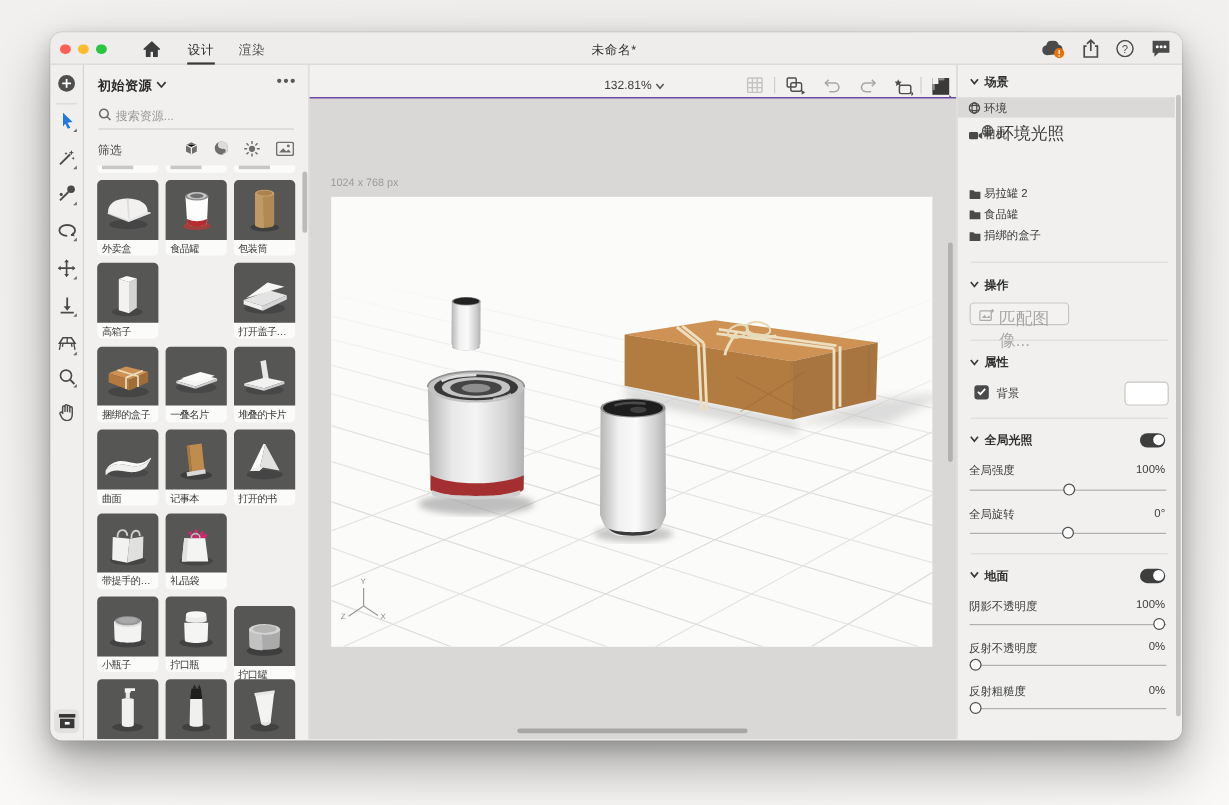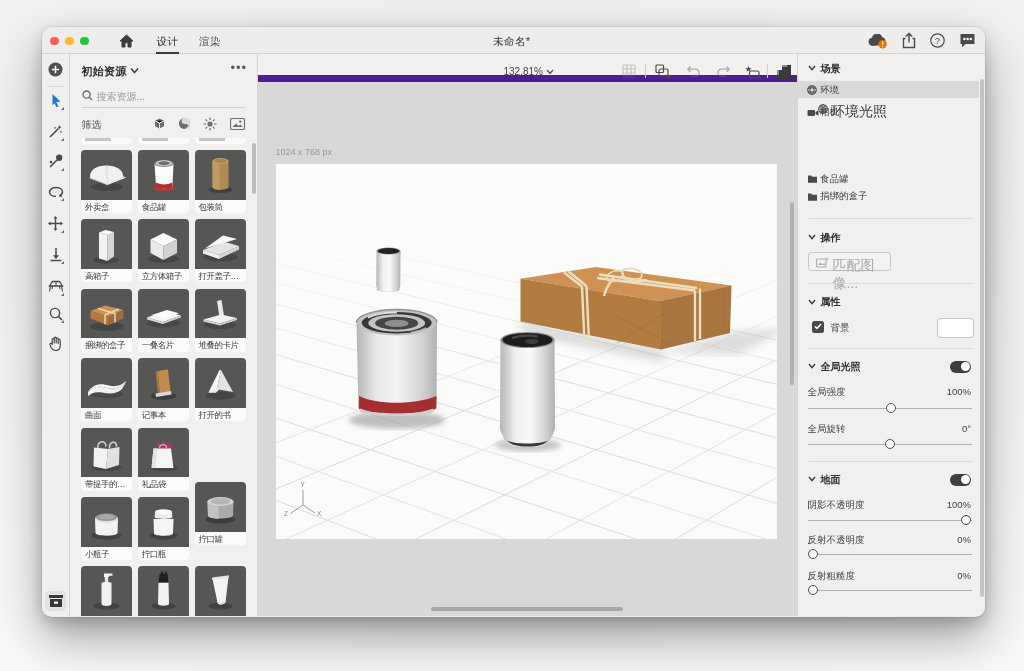--- a/index.html
+++ b/index.html
@@ -17,21 +17,21 @@
 #lbar{position:absolute;left:0;top:27px;width:27.5px;height:562px;background:#f0efed;border-right:1px solid #d6d4d2}
 .tool{position:absolute;left:0;width:27px;height:26px;display:flex;align-items:center;justify-content:center}
 .fly:after{content:"";position:absolute;right:5px;bottom:4px;border-left:3.5px solid transparent;border-bottom:3.5px solid #6a6a6a}
 
 #assets{position:absolute;left:27.5px;top:27px;width:188px;height:562px;background:#f1f0ee;border-right:1px solid #d6d4d2;overflow:hidden}
 .cell{position:absolute;width:51px}
 .thumb{width:51px;height:49.5px;background:#565655;border-radius:4px 4px 0 0;overflow:hidden;position:relative}
 .lbl{width:51px;height:13.5px;background:#fbfbfa;border-radius:0 0 4px 4px;font-size:8.5px;color:#3b3b3b;line-height:14px;padding-left:4px;white-space:nowrap;overflow:hidden;letter-spacing:-.5px}
 
 #canvas{position:absolute;left:215.5px;top:27px;width:539px;height:562px;background:#d9d8d6}
-#ctool{position:absolute;left:0;top:0;width:539px;height:27.5px;background:#f2f1ef;border-bottom:7px solid #4c1d95}
+#ctool{position:absolute;left:0;top:0;width:539px;height:27.5px;background:#f2f1ef;border-bottom:1px solid #4c1d95}
 #board{position:absolute;left:18px;top:109.5px;width:501px;height:375px;background:#fbfbfa}
 
 #rpanel{position:absolute;left:754.5px;top:27px;width:188.5px;height:562px;background:#f1f0ee;border-left:1px solid #d6d4d2;overflow:hidden}
 .hdr{font-size:10px;font-weight:bold;color:#2f2f2f}
 .sep{position:absolute;left:11px;width:164px;height:1px;background:#dddbd9}
 .rtxt{font-size:9.5px;color:#3e3e3e}
 .pct{font-size:9.5px;color:#3e3e3e;position:absolute;right:14px}
 .track{position:absolute;left:10px;width:164px;height:1.2px;background:#b2b0ae}
 .knob{position:absolute;width:10px;height:10px;border-radius:50%;background:#fdfdfd;border:1.6px solid #4e4e4e;top:-5px}
 .toggle{position:absolute;right:14px;width:21px;height:12px;border-radius:6px;background:#3e3e3e}
@@ -218,29 +218,20 @@
       </div>
   <div class="cell" style="left:11.5px;top:165.4px">
         <div class="thumb"><svg width="51" height="50" viewBox="0 0 51 50">
             <ellipse cx="25" cy="41" rx="13" ry="3.5" fill="#454545"></ellipse>
             <path d="M18 13.5 L18 39.5 L26.5 42 L26.5 16 Z" fill="#f3f2f1"></path>
             <path d="M26.5 16 L33 13 L33 37.5 L26.5 42 Z" fill="#d4d4d4"></path>
             <path d="M18 13.5 L24.5 11 L33 13 L26.5 16 Z" fill="#fafafa"></path>
           </svg></div>
         <div class="lbl">高箱子</div>
       </div>
-  <div class="cell" style="left:68.3px;top:165.4px">
-        <div class="thumb"><svg width="51" height="50" viewBox="0 0 51 50">
-            <ellipse cx="25.5" cy="40" rx="16" ry="4" fill="#454545"></ellipse>
-            <path d="M12.5 20.5 L25.5 14 L39 20.5 L25.5 27 Z" fill="#fbfbfb"></path>
-            <path d="M12.5 20.5 L25.5 27 L25.5 41 L12.5 34 Z" fill="#ecebea"></path>
-            <path d="M25.5 27 L39 20.5 L39 34 L25.5 41 Z" fill="#d2d2d2"></path>
-          </svg></div>
-        <div class="lbl">立方体箱子</div>
-      </div>
   <div class="cell" style="left:125px;top:165.4px">
         <div class="thumb"><svg width="51" height="50" viewBox="0 0 51 50">
             <ellipse cx="25.5" cy="38" rx="17" ry="4.5" fill="#454545"></ellipse>
             <path d="M8 31 L30 23 L44 27 L24 36 Z" fill="#e3e3e3"></path>
             <path d="M8 31 L24 36 L24 40 L8 34.5 Z" fill="#efefee"></path>
             <path d="M24 36 L44 27 L44 30.5 L24 40 Z" fill="#d5d5d5"></path>
             <path d="M10 29.5 L28 16.5 L42 20 L29 24 Z" fill="#f6f6f5"></path>
           </svg></div>
         <div class="lbl">打开盖子…</div>
       </div>
@@ -332,21 +323,21 @@
       </div>
   <div class="cell" style="left:68.3px;top:443px">
         <div class="thumb"><svg width="51" height="50" viewBox="0 0 51 50">
             <ellipse cx="25.5" cy="38.5" rx="14" ry="4" fill="#424242"></ellipse>
             <path d="M15.5 22 L35.5 22 L35 36.5 C35 39.5 16 39.5 16 36.5 Z" fill="#f5f5f4"></path>
             <path d="M17 15.5 C17 13.5 34 13.5 34 15.5 L34.3 20 C34.3 22.5 16.7 22.5 16.7 20 Z" fill="#ededec"></path>
             <ellipse cx="25.5" cy="15" rx="8.5" ry="2.7" fill="#f8f8f7"></ellipse>
           </svg></div>
         <div class="lbl">拧口瓶</div>
       </div>
-  <div class="cell" style="left:125px;top:428px">
+  <div class="cell" style="left:125px;top:451px">
         <div class="thumb"><svg width="51" height="50" viewBox="0 0 51 50">
             <ellipse cx="25.5" cy="37.5" rx="15" ry="4" fill="#3e3e3e"></ellipse>
             <path d="M12.5 19.5 L38.5 19.5 L38 33.5 C38 37.5 13 37.5 13 33.5 Z" fill="#ababab"></path>
             <path d="M12.5 19.5 L13 33.5 C13 35.5 18 36.7 24 36.8 L23 19.5 Z" fill="#c2c2c2"></path>
             <ellipse cx="25.5" cy="19.5" rx="13" ry="4.4" fill="#d4d4d3"></ellipse>
             <ellipse cx="25.5" cy="19.2" rx="10" ry="3.3" fill="#b5b5b4"></ellipse>
           </svg></div>
         <div class="lbl">拧口罐</div>
       </div>
   <div class="cell" style="left:11.5px;top:512px">
@@ -565,20 +556,26 @@
         </svg>
    <div style="position:absolute;left:33.5px;top:3px;font-size:14px">环境光照</div>
       </div>
   <div class="treerow" style="top:49px;">
    <svg style="position:absolute;left:9px;top:3.5px" width="12" height="11" viewBox="0 0 12 11">
           <rect x="0.5" y="3" width="7.5" height="6" rx="1" fill="#4a4a4a"></rect>
           <path d="M8.5 5 l3-1.8 v5.6 l-3-1.8z" fill="#4a4a4a"></path>
         </svg>
    <div style="position:absolute;left:22.5px;top:3px;font-size:9.5px">相机</div>
       </div>
+  <div class="treerow" style="top:98.2px;">
+   <svg style="position:absolute;left:9px;top:3.5px" width="12" height="11" viewBox="0 0 12 11">
+          <path d="M1 2.5 h3.2 l1.2 1.3 h4.6 v6 h-9z" fill="#4a4a4a"></path>
+        </svg>
+   <div style="position:absolute;left:22.5px;top:3px;font-size:9.5px">易拉罐 2</div>
+      </div>
   <div class="treerow" style="top:115.6px;">
    <svg style="position:absolute;left:9px;top:3.5px" width="12" height="11" viewBox="0 0 12 11">
           <path d="M1 2.5 h3.2 l1.2 1.3 h4.6 v6 h-9z" fill="#4a4a4a"></path>
         </svg>
    <div style="position:absolute;left:22.5px;top:3px;font-size:9.5px">食品罐</div>
       </div>
   <div class="treerow" style="top:133px;">
    <svg style="position:absolute;left:9px;top:3.5px" width="12" height="11" viewBox="0 0 12 11">
           <path d="M1 2.5 h3.2 l1.2 1.3 h4.6 v6 h-9z" fill="#4a4a4a"></path>
         </svg>

